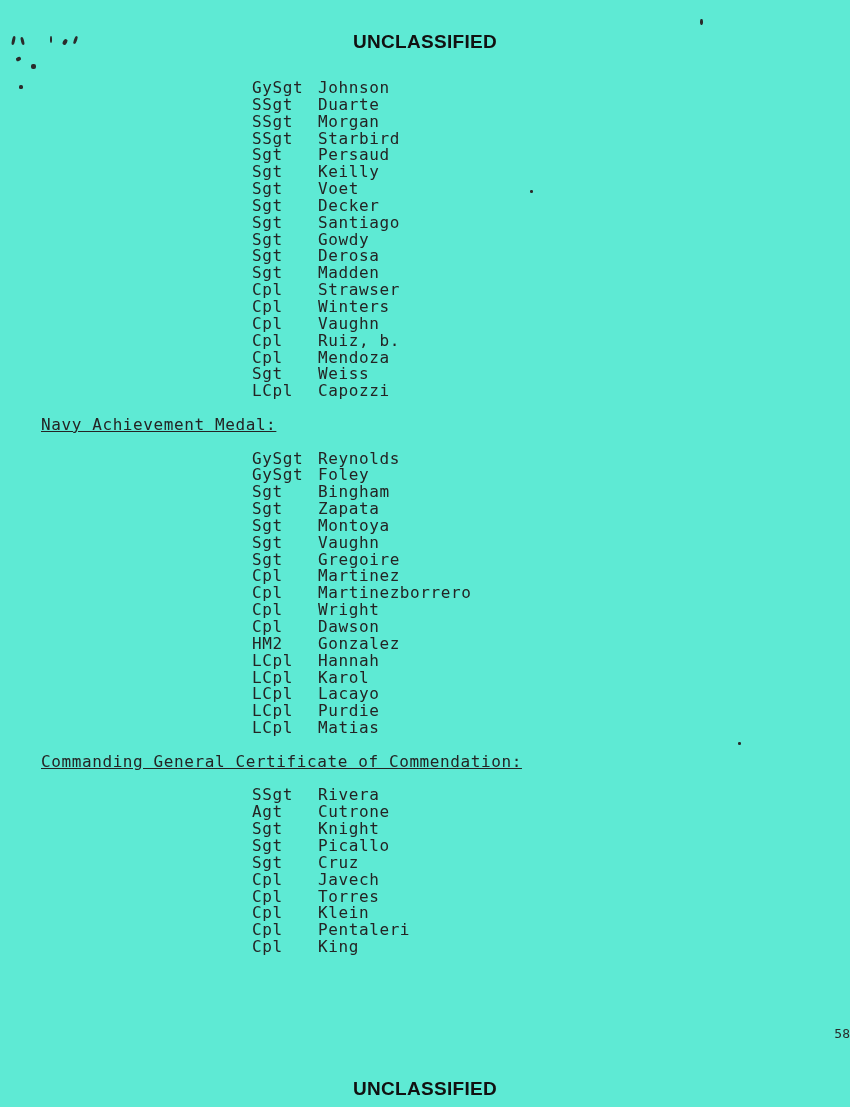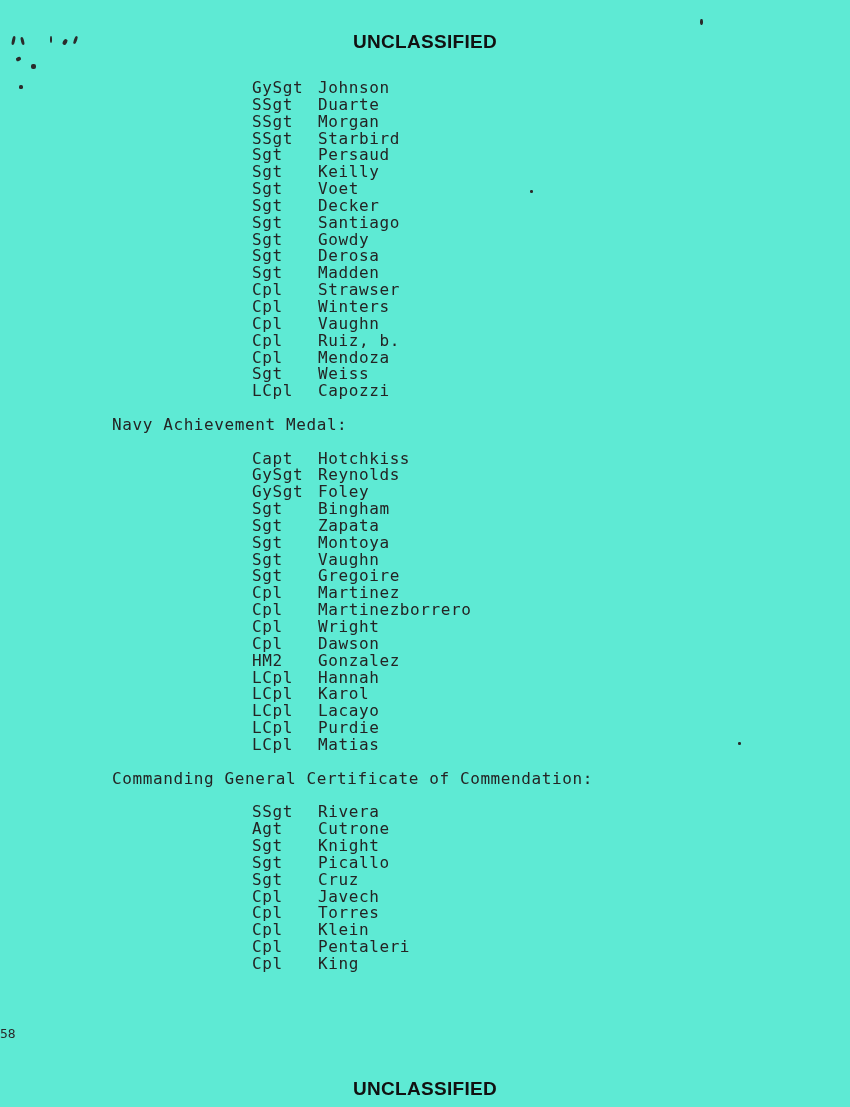--- a/index.html
+++ b/index.html
@@ -36,40 +36,41 @@
     color: #111111;
   }
   .header-classification { top: 31px; left: 0; }
   .footer-classification { top: 1078px; left: 0; }
 
   .page-number {
     position: absolute;
     width: 100%;
     top: 1026px;
     left: 0;
-    text-align: left;
+    text-align: right;
     font-family: "DejaVu Sans Mono", monospace;
     font-size: 13px;
     color: #2a2a2a;
   }
 
   .body-text {
     position: absolute;
     top: 80px;
     left: 0;
     width: 850px;
     font-size: 16px;
     line-height: 16.85px;
     letter-spacing: 0.6px;
     color: #242424;
   }
 
   .section-title {
-    margin-left: 112px;
+    margin-left: 41px;
     white-space: pre;
+    text-decoration: underline;
   }
 
   .name-row {
     margin-left: 252px;
     white-space: pre;
   }
   .rank {
     display: inline-block;
     width: 66px;
   }
@@ -116,21 +117,20 @@
       <div class="name-row"><span class="rank">Cpl</span><span class="surname">Strawser</span></div>
       <div class="name-row"><span class="rank">Cpl</span><span class="surname">Winters</span></div>
       <div class="name-row"><span class="rank">Cpl</span><span class="surname">Vaughn</span></div>
       <div class="name-row"><span class="rank">Cpl</span><span class="surname">Ruiz, b.</span></div>
       <div class="name-row"><span class="rank">Cpl</span><span class="surname">Mendoza</span></div>
       <div class="name-row"><span class="rank">Sgt</span><span class="surname">Weiss</span></div>
       <div class="name-row"><span class="rank">LCpl</span><span class="surname">Capozzi</span></div>
       <div class="spacer-line"></div>
       <div class="section-title">Navy Achievement Medal:</div>
       <div class="spacer-line"></div>
-      <div class="name-row"><span class="rank">Capt</span><span class="surname">Hotchkiss</span></div>
       <div class="name-row"><span class="rank">GySgt</span><span class="surname">Reynolds</span></div>
       <div class="name-row"><span class="rank">GySgt</span><span class="surname">Foley</span></div>
       <div class="name-row"><span class="rank">Sgt</span><span class="surname">Bingham</span></div>
       <div class="name-row"><span class="rank">Sgt</span><span class="surname">Zapata</span></div>
       <div class="name-row"><span class="rank">Sgt</span><span class="surname">Montoya</span></div>
       <div class="name-row"><span class="rank">Sgt</span><span class="surname">Vaughn</span></div>
       <div class="name-row"><span class="rank">Sgt</span><span class="surname">Gregoire</span></div>
       <div class="name-row"><span class="rank">Cpl</span><span class="surname">Martinez</span></div>
       <div class="name-row"><span class="rank">Cpl</span><span class="surname">Martinezborrero</span></div>
       <div class="name-row"><span class="rank">Cpl</span><span class="surname">Wright</span></div>

